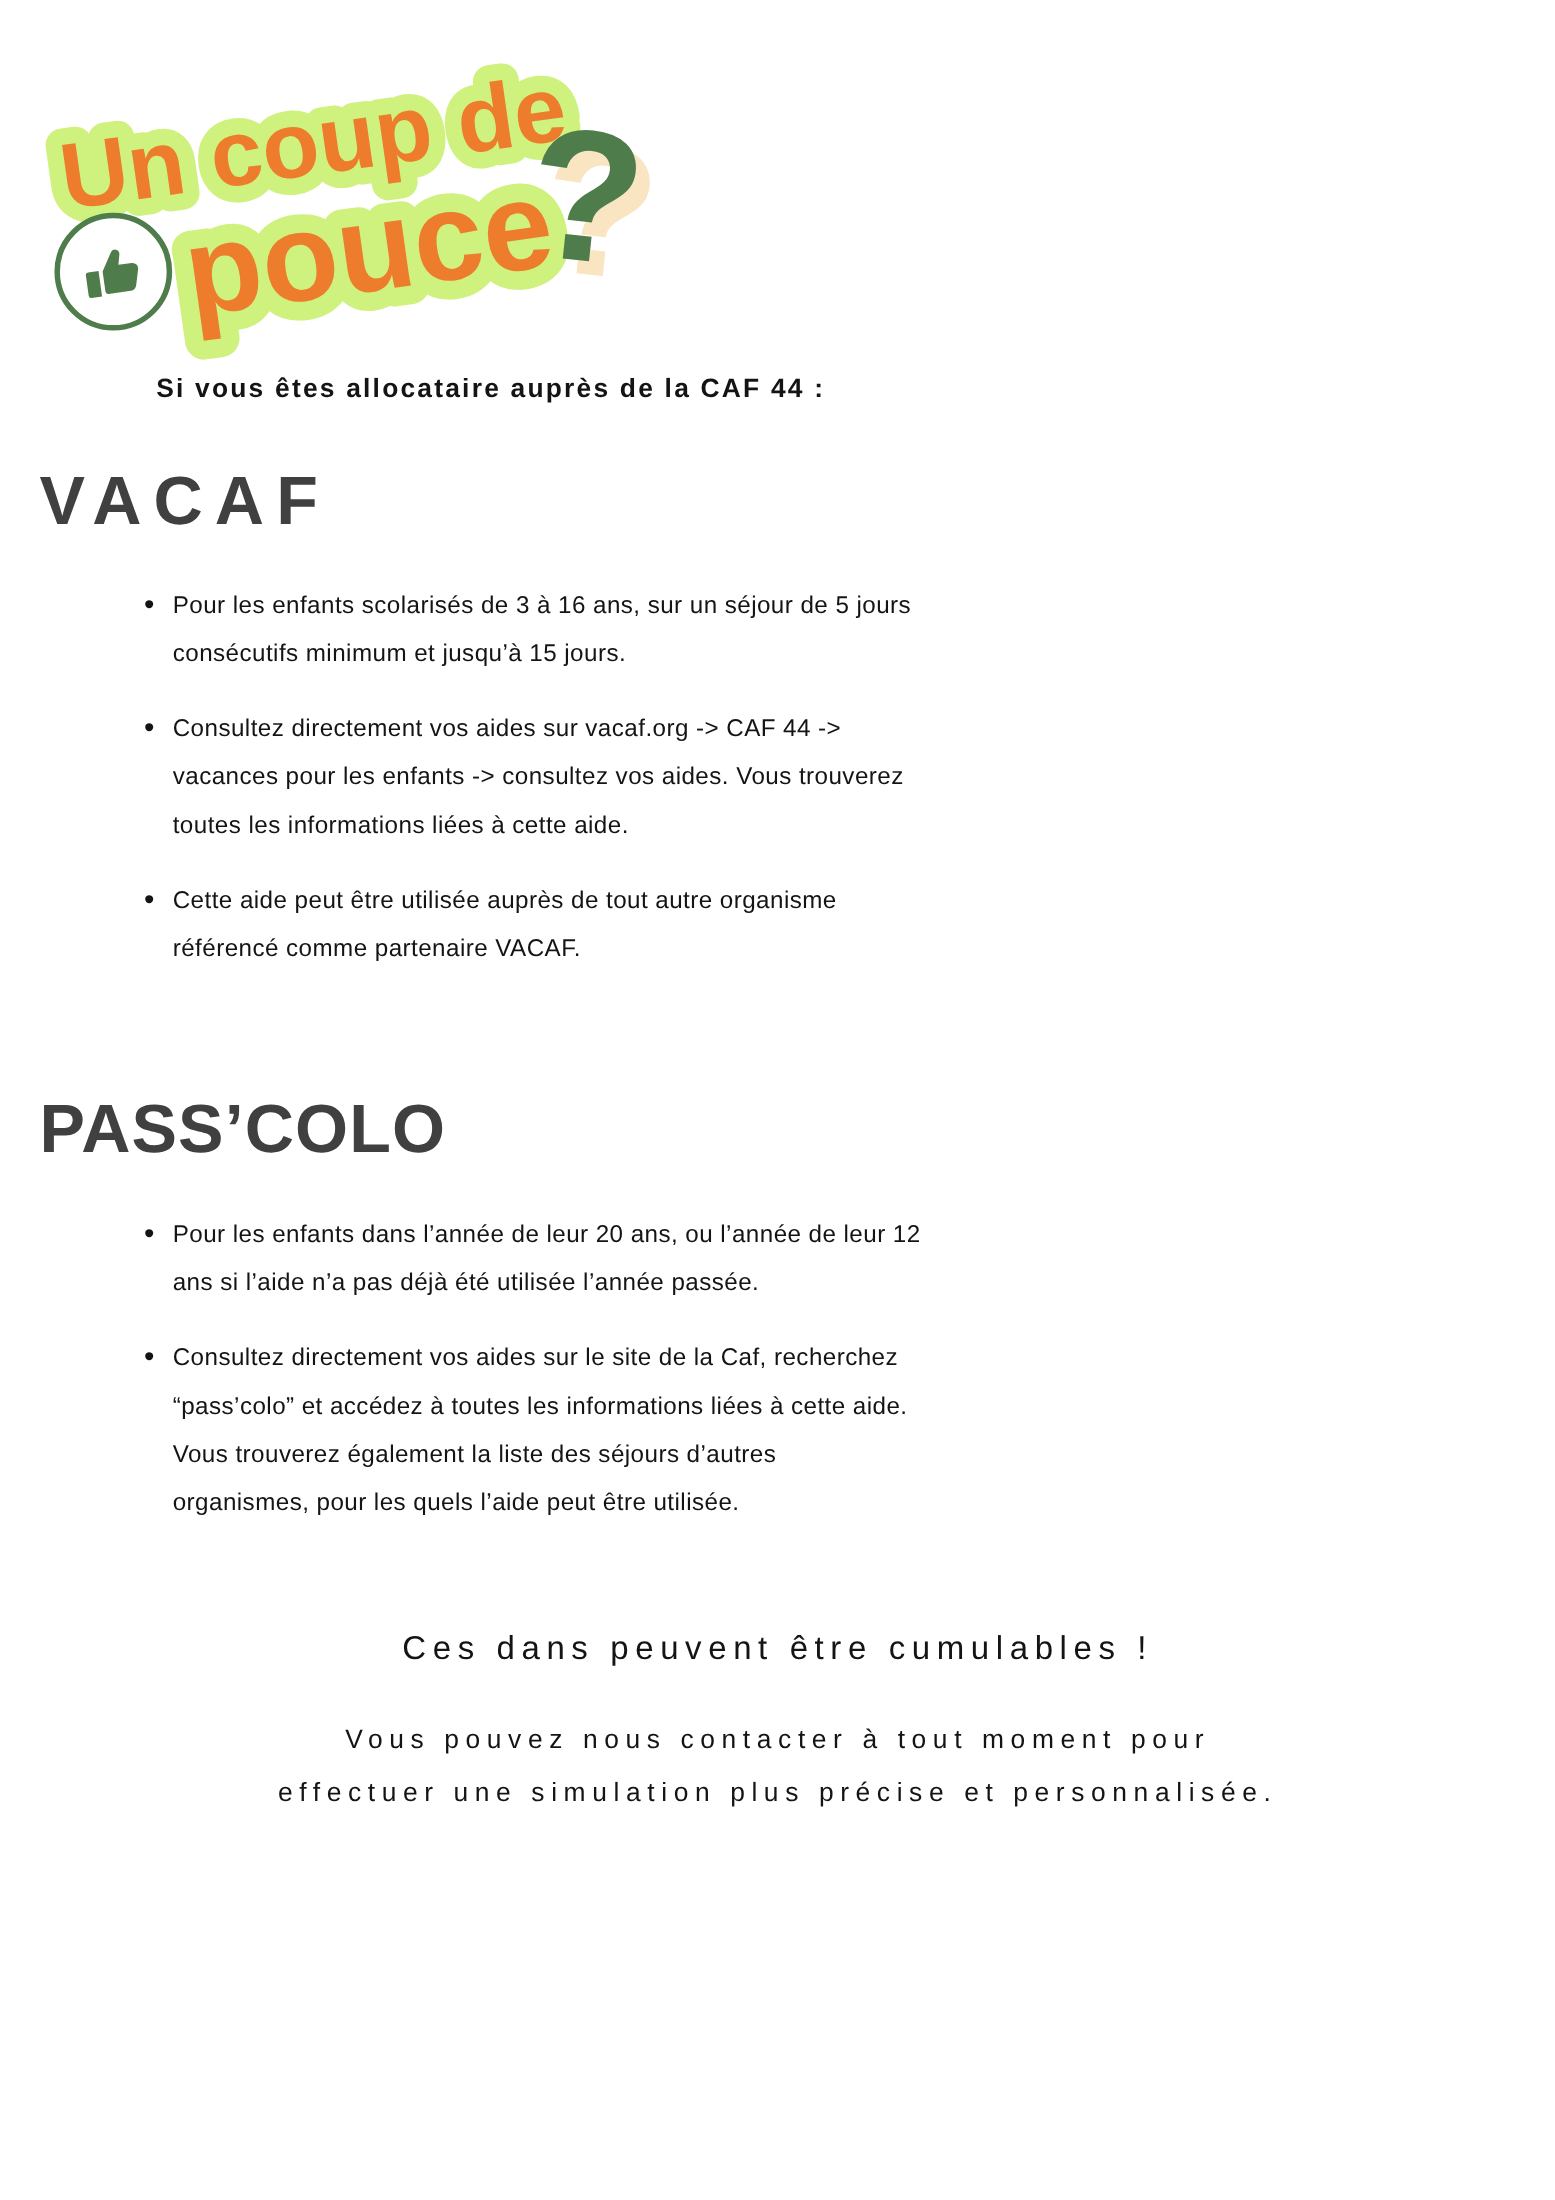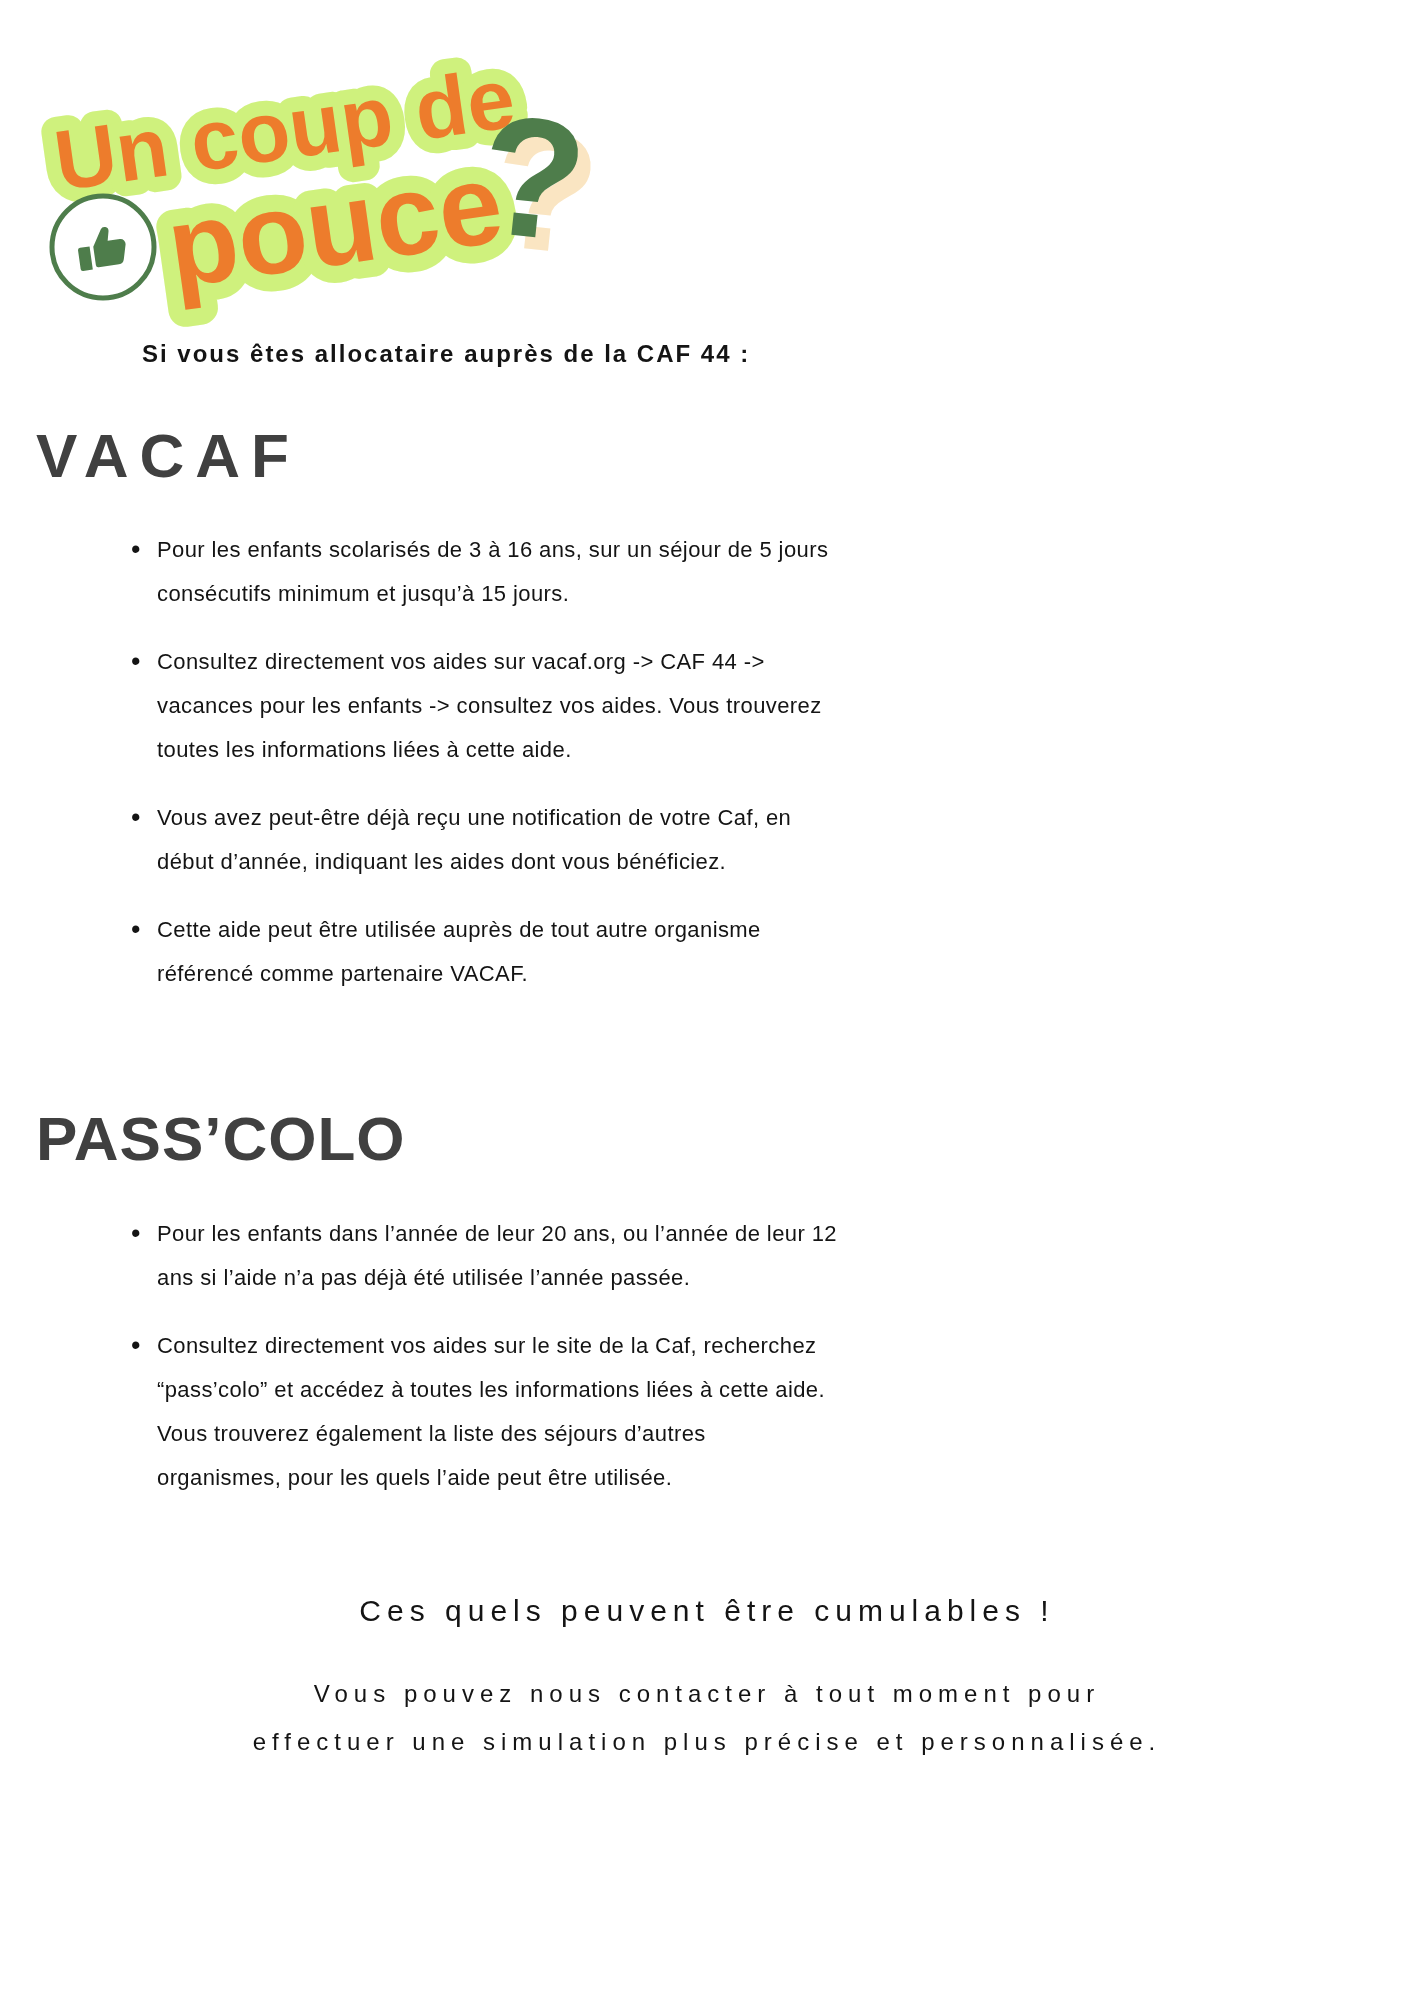--- a/index.html
+++ b/index.html
@@ -83,38 +83,36 @@
   <h1 class="intro-heading">Si vous êtes allocataire auprès de la CAF 44 :</h1>
 
   <section>
     <h2 class="section-title title-vacaf">VACAF</h2>
     <ul class="bullets">
       <li>Pour les enfants scolarisés de 3 à 16 ans, sur un séjour de 5 jours
 consécutifs minimum et jusqu’à 15 jours.</li>
       <li>Consultez directement vos aides sur vacaf.org -&gt; CAF 44 -&gt;
 vacances pour les enfants -&gt; consultez vos aides. Vous trouverez
 toutes les informations liées à cette aide.</li>
-      <li>Vous avez peut-être déjà reçu une notification de votre Caf, en
-début d’année, indiquant les aides dont vous bénéficiez.</li>
       <li>Cette aide peut être utilisée auprès de tout autre organisme
 référencé comme partenaire VACAF.</li>
     </ul>
   </section>
 
   <section>
     <h2 class="section-title title-passcolo">PASS’COLO</h2>
     <ul class="bullets">
       <li>Pour les enfants dans l’année de leur 20 ans, ou l’année de leur 12
 ans si l’aide n’a pas déjà été utilisée l’année passée.</li>
       <li>Consultez directement vos aides sur le site de la Caf, recherchez
 “pass’colo” et accédez à toutes les informations liées à cette aide.
 Vous trouverez également la liste des séjours d’autres
 organismes, pour les quels l’aide peut être utilisée.</li>
     </ul>
   </section>
 
-  <p class="note cumulable">Ces quels peuvent être cumulables !</p>
+  <p class="note cumulable">Ces dans peuvent être cumulables !</p>
 
   <p class="note contact">Vous pouvez nous contacter à tout moment pour
 effectuer une simulation plus précise et personnalisée.</p>
 
 
 </div>
 
 </body></html>

